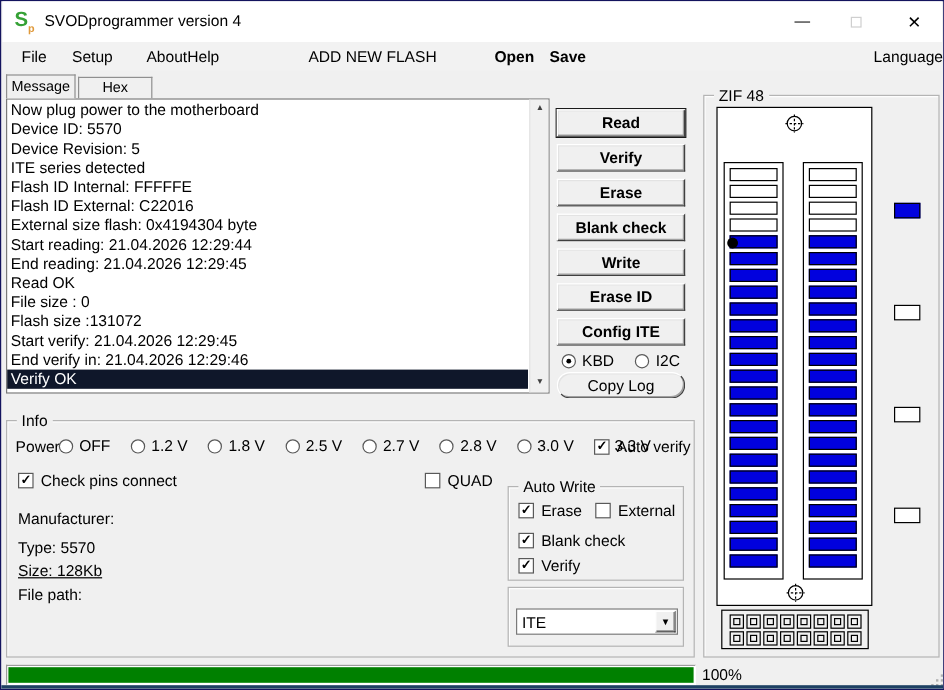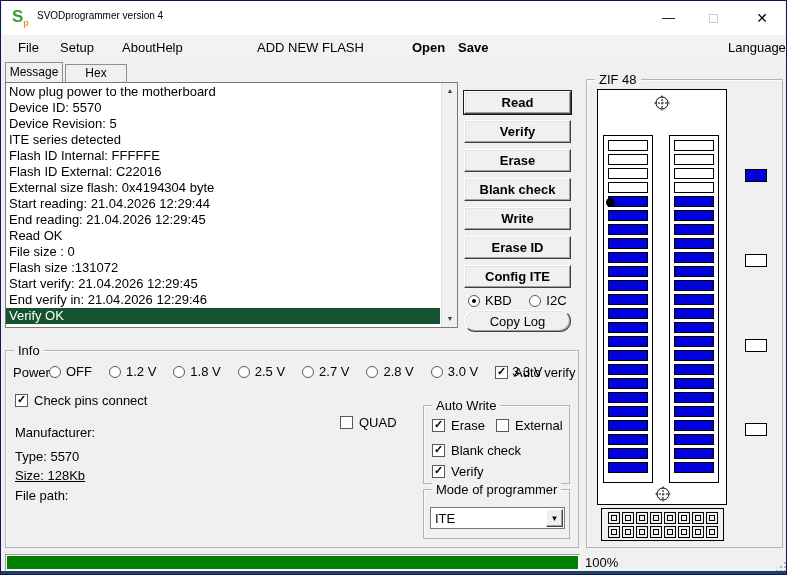--- a/index.html
+++ b/index.html
@@ -7,21 +7,21 @@
   .win{
     position:relative;width:787px;height:575px;margin:0 auto;
     background:#f0f0f0;border:1px solid #14145e;
     font-family:"Liberation Sans",sans-serif;font-size:13px;color:#000;
     overflow:hidden;
   }
   
   .titlebar{position:absolute;left:1px;top:0;right:1px;height:34px;background:#ffffff;}
   .appicon{position:absolute;left:10px;top:6px;width:20px;height:20px;font-weight:bold;font-size:17px;color:#35a135;}
   .appicon .sub{font-size:9px;color:#e09a3c;vertical-align:sub;}
-  .title-text{position:absolute;left:35px;top:9px;font-size:10px;}
+  .title-text{position:absolute;left:35px;top:9px;font-size:13px;}
   .cap-btn{position:absolute;top:0;width:45px;height:34px;text-align:center;line-height:34px;font-size:13px;}
   .cap-min{left:644px;}
   .cap-max{left:689px;color:#c9c9c9;}
   .cap-max .sq{display:inline-block;width:9px;height:9px;border:1px solid #cfcfcf;vertical-align:middle;}
   .cap-close{left:734px;width:52px;font-size:14px;}
   
   .menubar{position:absolute;left:1px;top:34px;right:1px;height:24px;background:#f2f2f2;}
   .menu-item{position:absolute;top:4px;height:17px;line-height:17px;}
   .m-file{left:16px;}
   .m-setup{left:58px;}
@@ -135,21 +135,21 @@
         <div class="log-line">Flash ID Internal: FFFFFE</div>
         <div class="log-line">Flash ID External: C22016</div>
         <div class="log-line">External size flash: 0x4194304 byte</div>
         <div class="log-line">Start reading: 21.04.2026 12:29:44</div>
         <div class="log-line">End reading: 21.04.2026 12:29:45</div>
         <div class="log-line">Read OK</div>
         <div class="log-line">File size : 0</div>
         <div class="log-line">Flash size :131072</div>
         <div class="log-line">Start verify: 21.04.2026 12:29:45</div>
         <div class="log-line">End verify in: 21.04.2026 12:29:46</div>
-        <div class="log-line selected" style="background: #14532d;">Verify OK</div>
+        <div class="log-line selected" style="background: #0f172a;">Verify OK</div>
       </div>
     <div class="vscroll">
       <div class="scr-arrow scr-up">▲</div>
       <div class="scr-arrow scr-down">▼</div>
     </div>
   </div>
 
   <div class="btn default" style="top:90px;">Read</div>
   <div class="btn" style="top:119px;">Verify</div>
   <div class="btn" style="top:148px;">Erase</div>
@@ -299,21 +299,21 @@
       <span class="power-item"><span class="rb"></span><span>2.8 V</span></span>
       <span class="power-item"><span class="rb"></span><span>3.0 V</span></span>
       <span class="power-item"><span class="rb on"></span><span>3.3 V</span></span>
     </div>
   <span class="static" style="left:494px;top:364px;white-space:nowrap;text-align:center;">
     <span class="cb on" id="cb-autoverify"></span><span>Auto verify</span>
   </span>
   <span class="static" style="left:14px;top:392px;white-space:nowrap;">
     <span class="cb on" id="cb-checkpins"></span><span>Check pins connect</span>
   </span>
-  <span class="static" style="left:339px;top:392px;white-space:nowrap;margin-top:22px;">
+  <span class="static" style="left:353px;top:392px;white-space:nowrap;">
     <span class="cb" id="cb-quad"></span><span>QUAD</span>
   </span>
   <span class="static" style="left:14px;top:424px;">Manufacturer:</span>
   <span class="static" style="left:14px;top:448px;">Type: 5570</span>
   <span class="static" style="left:14px;top:467px;text-decoration:underline;">Size: 128Kb</span>
   <span class="static" style="left:14px;top:487px;">File path:</span>
 
   <div class="group" style="left:422px;top:404px;width:147px;height:79px;">
     <span class="glabel">Auto Write</span>
     <span class="static" style="left:8px;top:12px;white-space:nowrap;">
@@ -324,21 +324,20 @@
     </span>
     <span class="static" style="left:8px;top:37px;white-space:nowrap;">
       <span class="cb on"></span><span>Blank check</span>
     </span>
     <span class="static" style="left:8px;top:58px;white-space:nowrap;">
       <span class="cb on"></span><span>Verify</span>
     </span>
   </div>
 
   <div class="group" style="left:422px;top:488px;width:147px;height:50px;">
-    <span class="glabel">Mode of programmer</span>
     <div class="combo">
       <span class="val">ITE</span>
       <span class="dd">▼</span>
     </div>
   </div>
 
   <div class="statusbar">
     <div class="trough">
       <div class="fill" id="progress-fill" style="width: 100%; background: rgb(0, 128, 0);"></div>
     </div>

